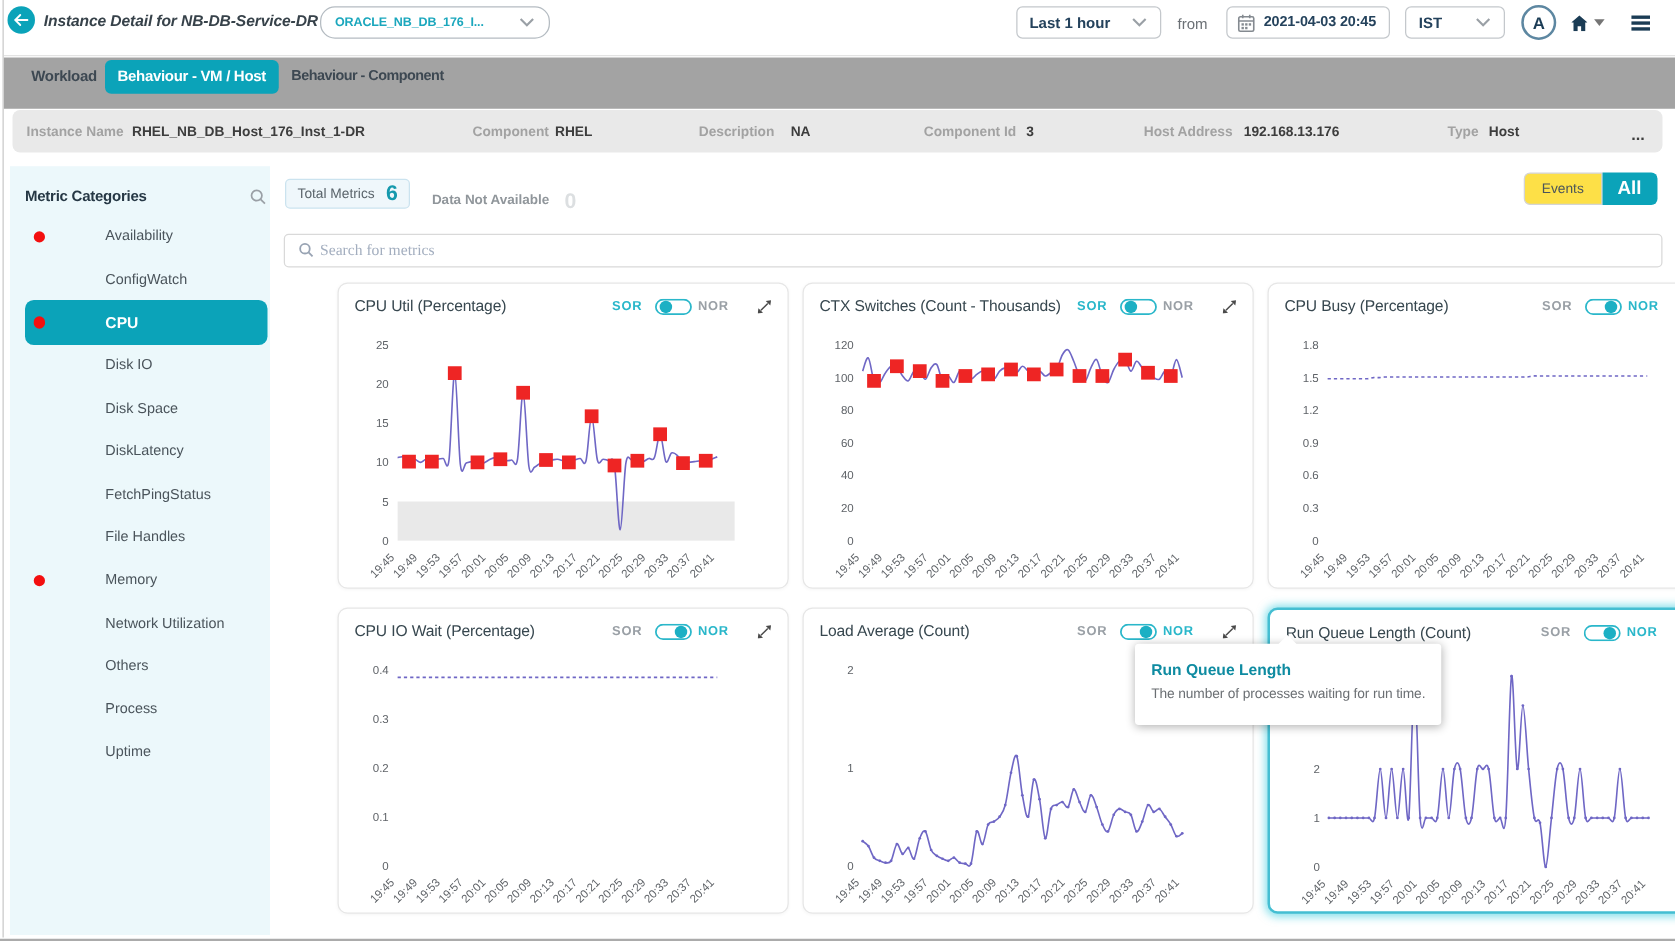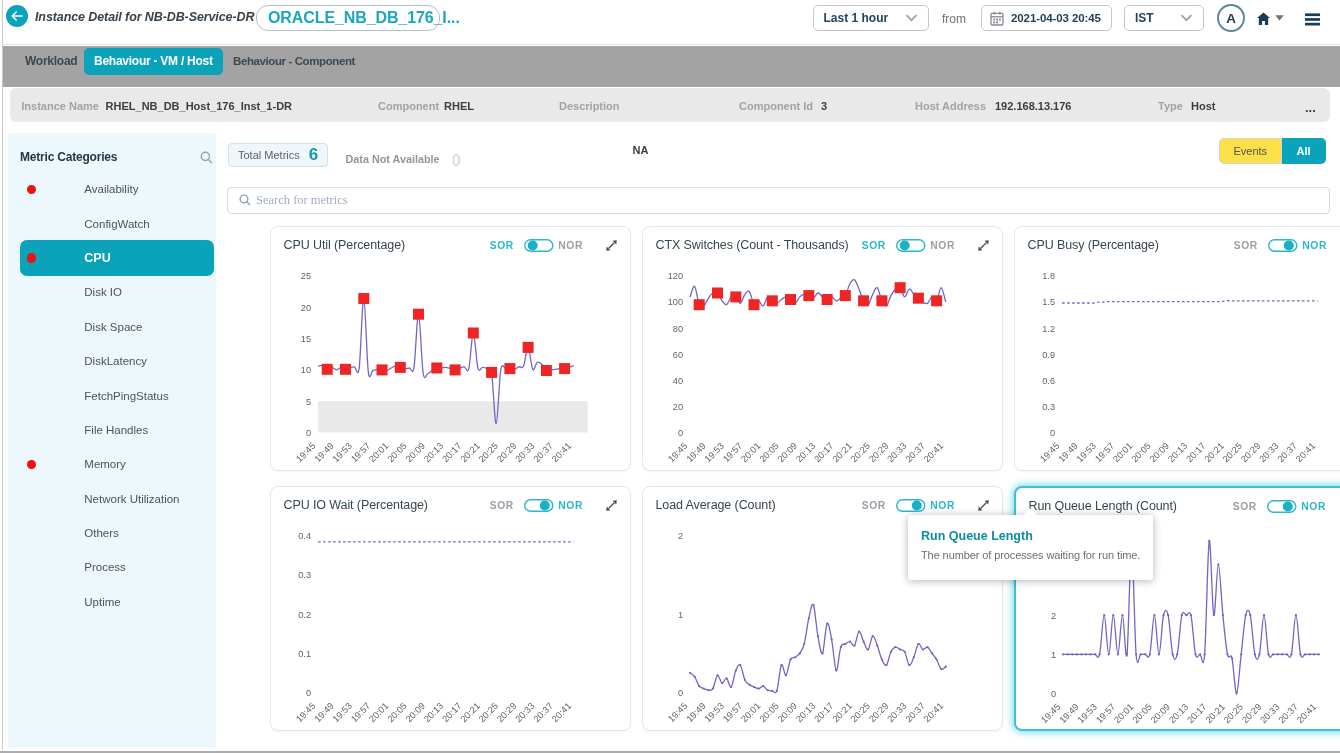--- a/index.html
+++ b/index.html
@@ -7,21 +7,21 @@
 .vline { position:absolute; left:2px; top:0; width:1px; height:750px; background:#c9c9c9; }
 .botline { position:absolute; left:0; top:750.5px; width:1340px; height:2.5px; background:#ababab; }
 .hdr { position:absolute; left:3px; top:0; width:1337px; height:45px; background:#fff;
   border-bottom:1px solid #e3e3e3; }
 .backc { position:absolute; left:2.5px; top:5px; width:22px; height:22px; border-radius:50%;
   background:#0ba3b9; display:flex; align-items:center; justify-content:center; }
 .htitle { position:absolute; left:32px; top:9.5px; font-size:12.5px; letter-spacing:-0.1px;
   font-weight:bold; color:#37424a;font-style:italic; }
 .hdrop { position:absolute; left:253px; top:5px; width:184px; height:26px; border:1px solid #b5bcc2;
   border-radius:12px; display:flex; align-items:center; padding:0 11px; }
-.hdrop span { color:#1ba7bd; font-size:16px; font-weight:bold; letter-spacing:-0.1px; flex:1; }
+.hdrop span { color:#1ba7bd; font-size:10px; font-weight:bold; letter-spacing:-0.1px; flex:1; }
 .selbox { position:absolute; top:5px; height:26px; border:1px solid #c4c8cc; border-radius:5px;
   display:flex; align-items:center; padding:0 10px; color:#24425c; font-size:12px; font-weight:bold;
   background:#fff; white-space:nowrap; }
 .selbox svg { flex:none; }
 .from { position:absolute; top:12px; left:939px; color:#6b7075; font-size:12px; }
 .avatar { position:absolute; left:1214px; top:4px; width:28px; height:28px; border-radius:50%;
   border:2px solid #5d87a1; color:#1b3c55; font-size:13.5px; font-weight:bold;
   display:flex; align-items:center; justify-content:center; }
 .tabs { position:absolute; left:3px; top:46px; width:1337px; height:41px; background:#a3a3a3; }
 .tab { position:absolute; top:1.5px; height:27.5px; display:flex; align-items:center; font-size:12px;
@@ -44,21 +44,21 @@
 .tmbtn { position:absolute; left:228px; top:142.7px; height:24px; border:1px solid #cbe3ef; background:#eff7fb;
   border-radius:4px; display:flex; align-items:center; padding:0 9px; font-size:11px; color:#5a646b; }
 .tmbtn b { color:#1599ad; font-size:17px; margin-left:9px; }
 .dna { position:absolute; left:345.5px; top:148px; font-size:10.8px; font-weight:bold; color:#90969b; }
 .dna b { color:#dcdfe1; font-size:17px; margin-left:9px; position:relative; top:3px; }
 .evt { position:absolute; left:1219px; top:137.8px; width:62.5px; height:26px; background:#fde047;
   border:1px solid #d4d4d4; border-radius:5px 0 0 5px; display:flex; align-items:center; justify-content:center;
   font-size:11px; color:#4a545b; }
 .allb { position:absolute; left:1281.5px; top:137.8px; width:44px; height:26px; background:#0ba3b9;
   border-radius:0 5px 5px 0; display:flex; align-items:center; justify-content:center;
-  font-size:11px; color:#fff; font-weight:bold; }
+  font-size:15px; color:#fff; font-weight:bold; }
 .search { position:absolute; left:227px; top:187px; width:1103px; height:26.5px; border:1px solid #d9d9d9;
   border-radius:4px; background:#fff; display:flex; align-items:center; padding-left:11px;
   font-family:"Liberation Serif", serif; font-size:12.5px; color:#a3aebf; }
 .grid { position:absolute; left:226px; top:226px; width:1105px; display:grid;
   grid-template-columns:repeat(3, 1fr); gap:15px 11px;margin-left:44px; }
 .card { position:relative; height:245px; background:#fff; border:1px solid #e6e6e6; border-radius:8px;
   box-shadow:0 1px 3px rgba(0,0,0,0.04); }
 .card.sel { border:2px solid #44bed2; box-shadow:0 0 7px 2px rgba(38,198,218,0.55); }
 .chead { display:flex; align-items:center; justify-content:space-between; padding:11px 13px 0 12.5px; }
 .ctitle { font-size:12.5px; letter-spacing:-0.1px; color:#37474f; white-space:nowrap; }
@@ -129,21 +129,21 @@
   <div class="tab" style="left:22px;">Workload</div>
   <div class="tab tabact" style="left:81px;">Behaviour - VM / Host</div>
   <div class="tab" style="left:230px; font-size:11.5px; letter-spacing:-0.4px;">Behaviour - Component</div>
 </div>
 <div class="ibar">
   <i style="left:11.3px;">Instance Name</i>
       <b style="left:95.6px;">RHEL_NB_DB_Host_176_Inst_1-DR</b>
   <i style="left:368px;">Component</i>
       <b style="left:434px;">RHEL</b>
   <i style="left:549px;">Description</i>
-      <b style="left:622.5px;margin-top:44px;">NA</b>
+      <b style="left:622.5px;">NA</b>
   <i style="left:729px;">Component Id</i>
       <b style="left:811px;">3</b>
   <i style="left:905px;">Host Address</i>
       <b style="left:985px;">192.168.13.176</b>
   <i style="left:1148px;">Type</i>
       <b style="left:1181px;">Host</b>
   <b style="left:1295px; font-size:13px;">...</b>
 </div>
 <aside class="side">
   <div class="shead">

